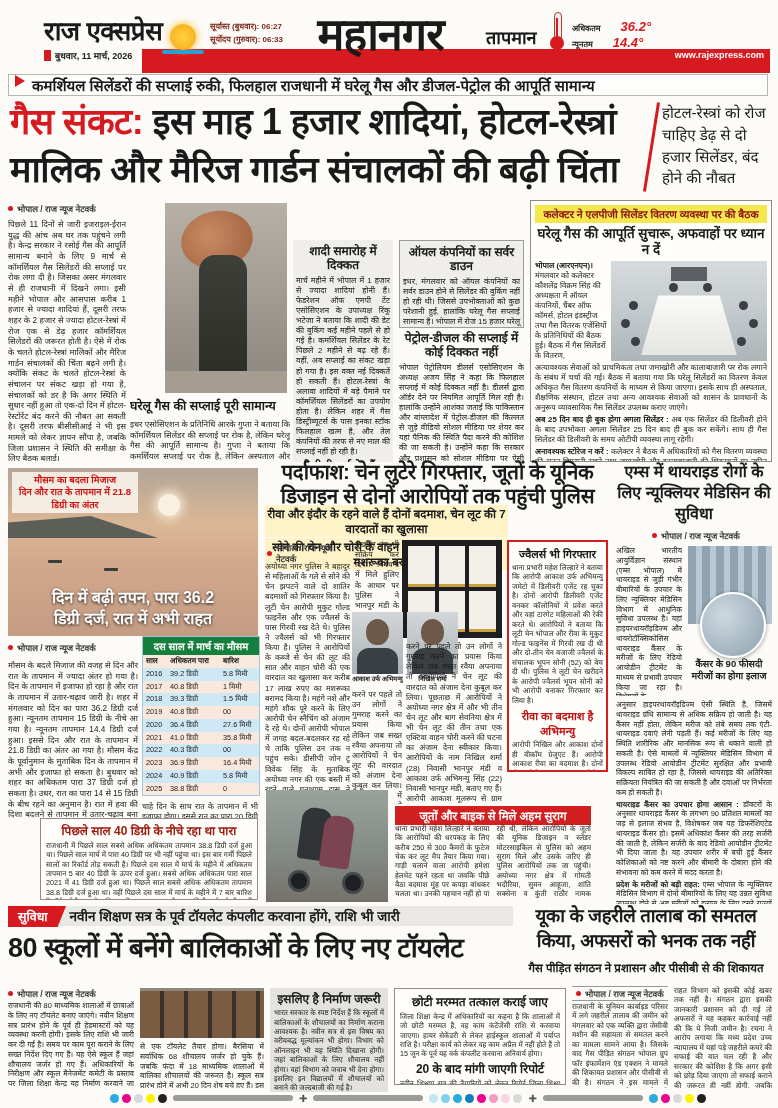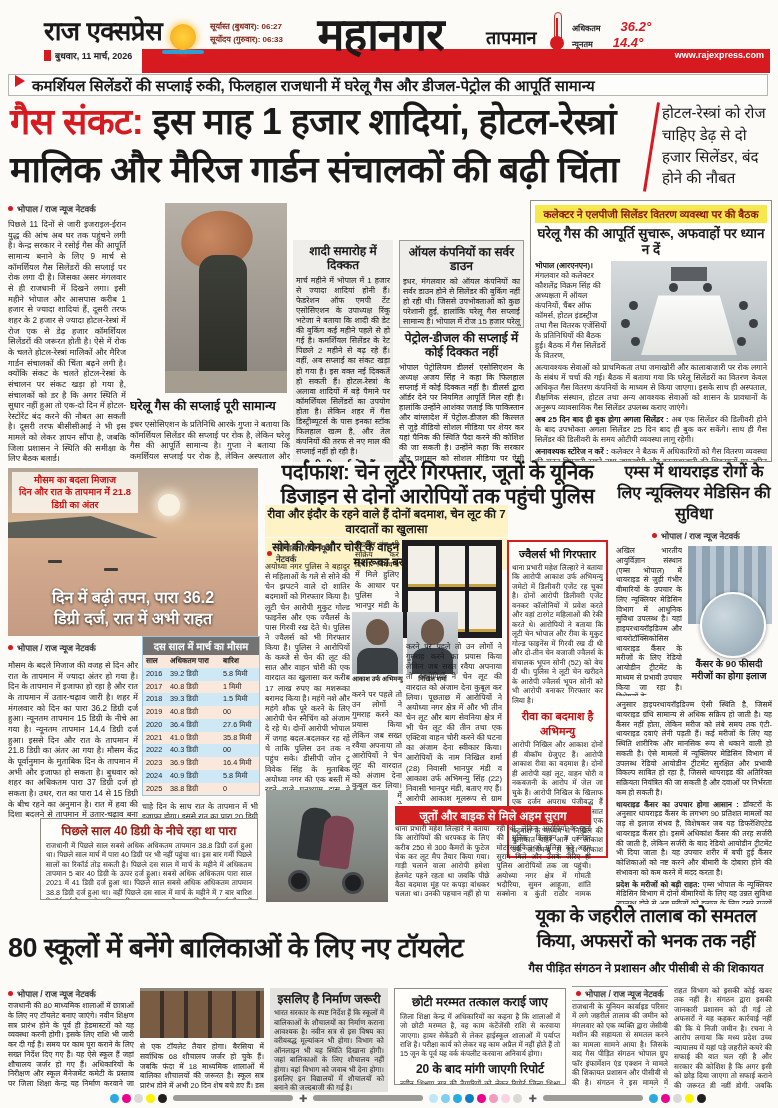--- a/index.html
+++ b/index.html
@@ -86,40 +86,40 @@
   .wkick{position:absolute;left:4px;top:4px;width:122px;background:rgba(255,252,245,.8);color:#cf1414;
          font-size:9.5px;font-weight:800;text-align:center;line-height:1.3;padding:2px;}
   .whill{position:absolute;left:0;top:48px;width:150px;height:22px;background:#5c5f58;clip-path:polygon(0 30%,55% 0,100% 100%,0 100%);}
   .wsun{position:absolute;left:150px;top:26px;width:22px;height:22px;border-radius:50%;background:#f8f0e0;box-shadow:0 0 10px 4px rgba(250,240,220,.8);}
   .wboat{position:absolute;width:14px;height:3px;background:#3c3c38;border-radius:1px;}
   .whl{position:absolute;left:0;bottom:6px;width:100%;text-align:center;color:#fff;font-size:16px;font-weight:800;
        line-height:1.35;text-shadow:0 1px 3px rgba(0,0,0,.85);}
   .wbyline{left:8px;top:642px;width:130px;}
   .wbody{left:8px;top:655px;width:130px;height:158px;}
   .wtable{left:142px;top:636px;width:116px;border:1px solid #9ec7dd;background:#fff;}
-  .wtitle{background:#737373;color:#fff;font-size:10px;font-weight:800;text-align:center;padding:2px 0;}
+  .wtitle{background:#15803d;color:#fff;font-size:10px;font-weight:800;text-align:center;padding:2px 0;}
   .wrow{display:flex;font-size:7.3px;line-height:1.75;}
   .wrow.hd{font-weight:800;background:#e9f3f9;}
   .wy{width:24px;padding-left:3px;}
   .wm{width:53px;}
   .wr{width:36px;}
   .wtable .wrow:nth-child(odd){background:#cfe8f6;}
   .wtable .wrow:nth-child(even){background:#fbe8dc;}
   .wnote{left:142px;top:802px;width:116px;font-size:7.8px;line-height:1.3;}
   .pastbox{left:40px;top:818px;width:218px;height:82px;border:1px solid #8d8d86;box-sizing:border-box;padding:3px 5px;background:#fffefb;}
   .pastbox h3{margin:0 0 2px 0;text-align:center;font-size:12px;font-weight:800;color:#9a1b12;}
   .tiny{font-size:7.2px;line-height:1.3;}
 
   
   .chl{left:265px;top:460px;width:345px;text-align:center;font-size:20.5px;font-weight:900;line-height:1.15;letter-spacing:-.3px;}
   .ysub{left:265px;top:505px;width:243px;}
   .ysub div{background:#fdf3c6;font-size:11.5px;font-weight:700;text-align:center;padding:1px 2px;margin-bottom:1px;}
   .chainsphoto{left:402px;top:540px;width:100px;height:98px;background:#1e1e20;display:grid;grid-template-columns:repeat(3,1fr);gap:4px;padding:6px;box-sizing:border-box;}
   .card{background:#f2efe8;border-bottom:3px solid #c8a23c;}
-  .redbox{left:507px;top:540px;width:101px;height:318px;border:2px solid #d21f1f;box-sizing:border-box;padding:3px;background:#fffefb;}
+  .redbox{left:507px;top:540px;width:101px;height:232px;border:2px solid #d21f1f;box-sizing:border-box;padding:3px;background:#fffefb;}
   .redbox h4{margin:1px 0 2px 0;text-align:center;font-size:11px;font-weight:800;}
   .redbox h4.r2{color:#c01414;margin-top:3px;}
   .cbyline{left:267px;top:542px;width:85px;}
   .colA{left:265px;top:556px;width:85px;height:230px;}
   .colBtop{left:355px;top:540px;width:44px;height:70px;}
   .mugs{left:352px;top:612px;width:106px;display:flex;gap:4px;}
   .mug{width:51px;}
   .mugimg{position:relative;width:51px;height:62px;background:linear-gradient(#d3d7d9,#aab0b4);overflow:hidden;}
   .mughead{position:absolute;left:14px;top:7px;width:23px;height:26px;border-radius:50% 50% 46% 46%;background:#6e584a;}
   .mugbody{position:absolute;left:5px;top:36px;width:41px;height:26px;border-radius:12px 12px 0 0;background:#3a3f43;}
@@ -440,20 +440,24 @@
   <p class="abs acolL just ohid" style="font-size:7.5px;line-height:1.3;">अखिल भारतीय आयुर्विज्ञान संस्थान (एम्स भोपाल) में थायराइड से जुड़ी गंभीर बीमारियों के उपचार के लिए न्यूक्लियर मेडिसिन विभाग में आधुनिक सुविधा उपलब्ध है। यहां हाइपरथायरॉइडिज्म और थायरोटॉक्सिकोसिस थायराइड कैंसर के मरीजों के लिए रेडियो आयोडीन ट्रीटमेंट के माध्यम से प्रभावी उपचार किया जा रहा है। विशेषज्ञों के</p>
   <div class="abs abuild"></div>
   <div class="abs acircle"></div>
   <div class="abs acap">कैंसर के 90 फीसदी मरीजों का होगा इलाज</div>
   <div class="abs afull just ohid">
     <p>अनुसार हाइपरथायरॉइडिज्म ऐसी स्थिति है, जिसमें थायराइड ग्रंथि सामान्य से अधिक सक्रिय हो जाती है। यह कैंसर नहीं होता, लेकिन मरीज को लंबे समय तक एंटी-थायराइड दवाएं लेनी पड़ती हैं। कई मरीजों के लिए यह स्थिति शारीरिक और मानसिक रूप से थकाने वाली हो सकती है। ऐसे मामलों में न्यूक्लियर मेडिसिन विभाग में उपलब्ध रेडियो आयोडीन ट्रीटमेंट सुरक्षित और प्रभावी विकल्प साबित हो रहा है, जिससे थायराइड की अतिरिक्त सक्रियता नियंत्रित की जा सकती है और दवाओं पर निर्भरता कम हो सकती है।</p>
     <p><span class="leadin">थायराइड कैंसर का उपचार होगा आसान :</span><span> डॉक्टरों के अनुसार थायराइड कैंसर के लगभग 90 प्रतिशत मामलों का जड़ से इलाज संभव है, विशेषकर जब यह डिफरेंशिएटेड थायराइड कैंसर हो। इसमें अधिकांश कैंसर की तरह सर्जरी की जाती है, लेकिन सर्जरी के बाद रेडियो आयोडीन ट्रीटमेंट भी दिया जाता है। यह उपचार शरीर में बची हुई कैंसर कोशिकाओं को नष्ट करने और बीमारी के दोबारा होने की संभावना को कम करने में मदद करता है।</span></p>
     <p><span class="leadin">प्रदेश के मरीजों को बड़ी राहत:</span><span> एम्स भोपाल के न्यूक्लियर मेडिसिन विभाग में दोनों बीमारियों के लिए यह उन्नत सुविधा उपलब्ध होने से अब मरीजों को इलाज के लिए दूसरे राज्यों में नहीं जाना पड़ रहा है। विशेषज्ञों का कहना है कि समय पर जांच और सही उपचार से थायराइड से जुड़ी बीमारियों को प्रभावी रूप से नियंत्रित और ठीक किया जा सकता है।</span></p>
   </div>
 
+  <div class="abs suvrow">
+    <span class="suvlabel">सुविधा</span>
+    <span class="suvtxt">नवीन शिक्षण सत्र के पूर्व टॉयलेट कंपलीट करवाना होंगे, राशि भी जारी</span>
+  </div>
   <div class="abs shl">80 स्कूलों में बनेंगे बालिकाओं के लिए नए टॉयलेट</div>
   <div class="abs sbyline byline">
     <span class="bdot"></span>
       <span>भोपाल / राज न्यूज नेटवर्क</span>
   </div>
   <p class="abs stxt1 just ohid">राजधानी की 80 माध्यमिक शालाओं में छात्राओं के लिए नए टॉयलेट बनाए जाएंगे। नवीन शिक्षण सत्र प्रारंभ होने के पूर्व ही हेडमास्टरों को यह व्यवस्था करनी होगी। इसके लिए राशि भी जारी कर दी गई है। समय पर काम पूरा कराने के लिए सख्त निर्देश दिए गए हैं। यह ऐसे स्कूल हैं जहां शौचालय जर्जर हो गए हैं। अधिकारियों के निरीक्षण और स्कूल मैनेजमेंट कमेटी के प्रस्ताव पर जिला शिक्षा केन्द्र यह निर्माण करवाने जा रहा है। जिला शिक्षा केंद्र में अधिकारियों का कहना है कि 2 लाख 84 हजार की लागत</p>
   <div class="abs tphoto"></div>
   <p class="abs stxt2 just ohid">से एक टॉयलेट तैयार होगा। बैरसिया में सर्वाधिक 68 शौचालय जर्जर हो चुके हैं। जबकि फंदा में 18 माध्यमिक शालाओं में बालिका शौचालयों की जरूरत है। स्कूल सत्र प्रारंभ होने में अभी 20 दिन शेष बचे हुए हैं। इस अवधि में यह शौचालय कंपलीट करवाना होंगे।</p>
   <div class="abs reasonbox ohid">
     <h4>इसलिए है निर्माण जरूरी</h4>

